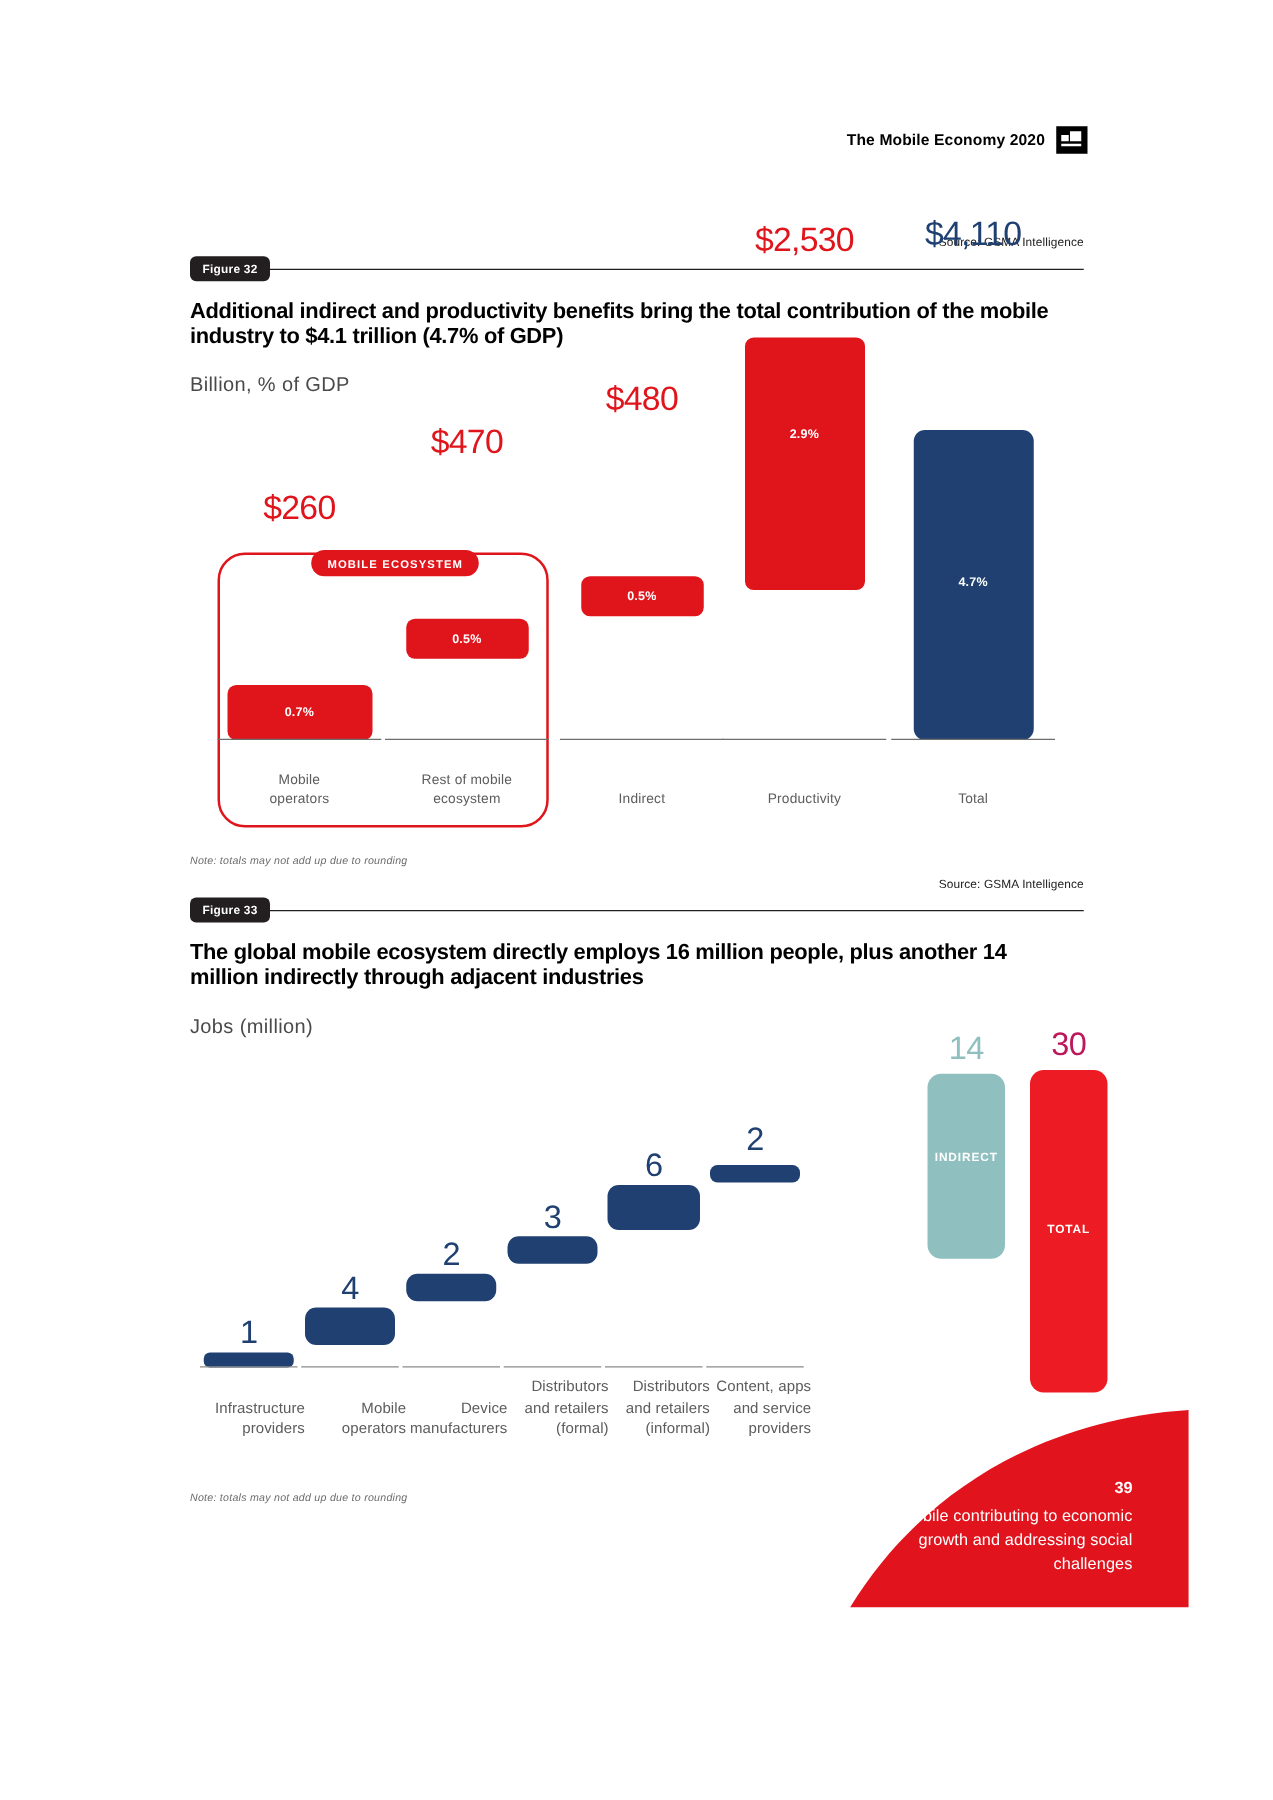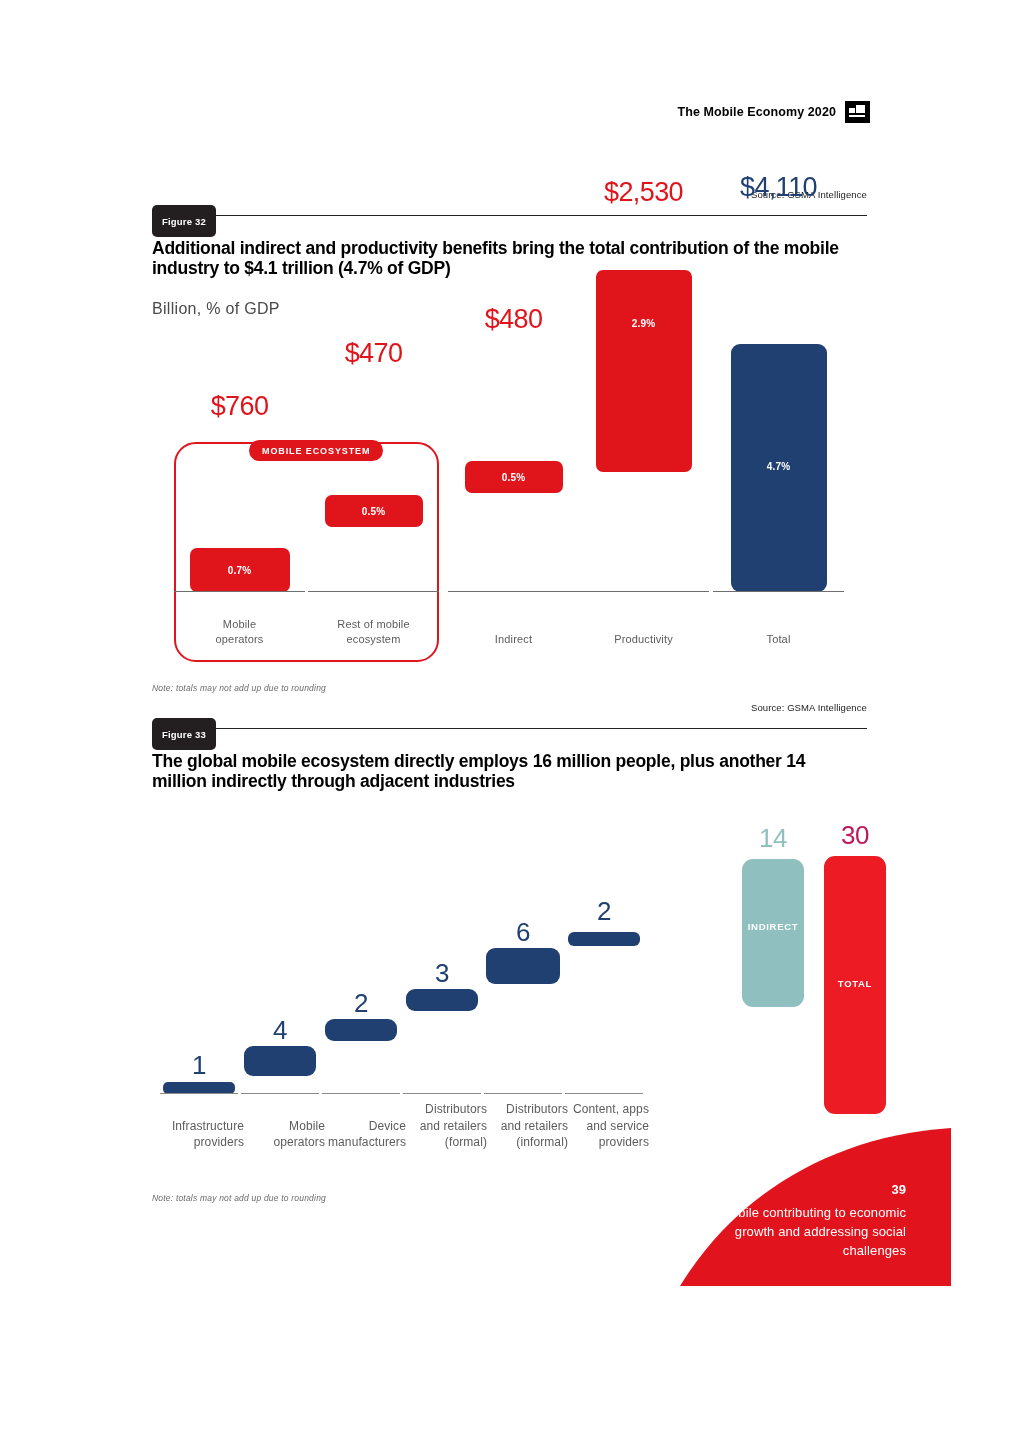--- a/index.html
+++ b/index.html
@@ -17,21 +17,21 @@
   .rh-logo { width: 25px; height: 22px; background: #000; position: relative; overflow: hidden; }
   .rh-logo .b1 { position: absolute; left: 4px; top: 7px; width: 6px; height: 5px; background: #fff; }
   .rh-logo .b2 { position: absolute; left: 11px; top: 4px; width: 9px; height: 8px; background: #fff; }
   .rh-logo .b3 { position: absolute; left: 4px; top: 14px; width: 16px; height: 2px; background: #fff; }
 
   
   .fig { position: absolute; left: 152px; width: 715px; }
   .src { position: absolute; right: 0; top: -16px; font-size: 9.5px; color: #1a1a1a; letter-spacing: .1px; white-space: nowrap; }
   .figbar { position: relative; height: 20px; }
   .figbar .rule { position: absolute; left: 0; right: 0; top: 10px; height: 1px; background: #231f20; }
-  .figtag { position: absolute; left: 0; top: 0; height: 32px; padding: 0 10px; background: #231f20;
+  .figtag { position: absolute; left: 0; top: 0; height: 20px; padding: 0 10px; background: #231f20;
             border-radius: 5px; color: #fff; font-size: 9.5px; font-weight: 700; display: flex;
             align-items: center; letter-spacing: .2px; }
   .figtitle { margin-top: 13px; font-size: 17.5px; font-weight: 700; color: #000; line-height: 1.17;
               letter-spacing: -.25px; width: 700px; }
   .figsub { margin-top: 21px; font-size: 16px; color: #4a4a4a; letter-spacing: .3px; }
   .note { position: absolute; left: 152px; font-size: 8.5px; font-style: italic; color: #6b6b6b; letter-spacing: .2px; }
 
   
   #chart1 { position: absolute; left: 152px; top: 300px; width: 716px; height: 360px; }
   .c1-frame { position: absolute; left: 22px; top: 142px; width: 265px; height: 220px;
@@ -100,22 +100,22 @@
     </div>
     <div class="figtitle">Additional indirect and productivity benefits bring the total contribution of the mobile industry to $4.1 trillion (4.7% of GDP)</div>
     <div class="figsub">Billion, % of GDP</div>
   </div>
 
   <div id="chart1">
     <div class="c1-frame"></div>
     <div class="c1-pill">MOBILE ECOSYSTEM</div>
 
     <div class="col" style="left:22px; height:360px;">
-      <div class="val red" style="bottom:238px;">$760</div>
-      <div class="bar red" style="width:100px; height:44px; bottom:68px;">
+      <div class="val red" style="bottom:238px;">$260</div>
+      <div class="bar red" style="width:116px; height:44px; bottom:68px;">
         <span class="pct">0.7%</span>
       </div>
       <div class="axis"></div>
       <div class="cat">
         <div>Mobile</div>
           <div>operators</div>
       </div>
     </div>
 
     <div class="col" style="left:156px; height:360px;">
@@ -136,21 +136,21 @@
         <span class="pct">0.5%</span>
       </div>
       <div class="axis"></div>
       <div class="cat">
         <div>Indirect</div>
       </div>
     </div>
 
     <div class="col" style="left:426px; height:360px;">
       <div class="val red" style="bottom:452px;">$2,530</div>
-      <div class="bar red" style="width:96px; height:202px; bottom:188px; align-items:flex-start; padding-top:48px;">
+      <div class="bar red" style="width:96px; height:202px; bottom:188px; align-items:flex-start; padding-top:72px;">
         <span class="pct">2.9%</span>
       </div>
       <div class="axis"></div>
       <div class="cat">
         <div>Productivity</div>
       </div>
     </div>
 
     <div class="col" style="left:561px; height:360px;">
       <div class="val navy" style="bottom:457px;">$4,110</div>
@@ -166,20 +166,21 @@
 
   <div class="note" style="top:683px;">Note: totals may not add up due to rounding</div>
 
   <div class="fig" style="top:718px;">
     <div class="figbar">
       <div class="src">Source: GSMA Intelligence</div>
       <div class="rule"></div>
       <div class="figtag">Figure 33</div>
     </div>
     <div class="figtitle">The global mobile ecosystem directly employs 16 million people, plus another 14 million indirectly through adjacent industries</div>
+    <div class="figsub">Jobs (million)</div>
   </div>
 
   <div id="chart2">
 
     <div class="c2col" style="left:2px; width:90px; height:345px;">
       <div class="c2val navy" style="bottom:70px;">1</div>
       <div class="c2bar" style="width:72px; height:12px; bottom:57px; border-radius:5px;"></div>
       <div class="c2-axis"></div>
       <div class="c2-cat">
         <div>Infrastructure</div>

